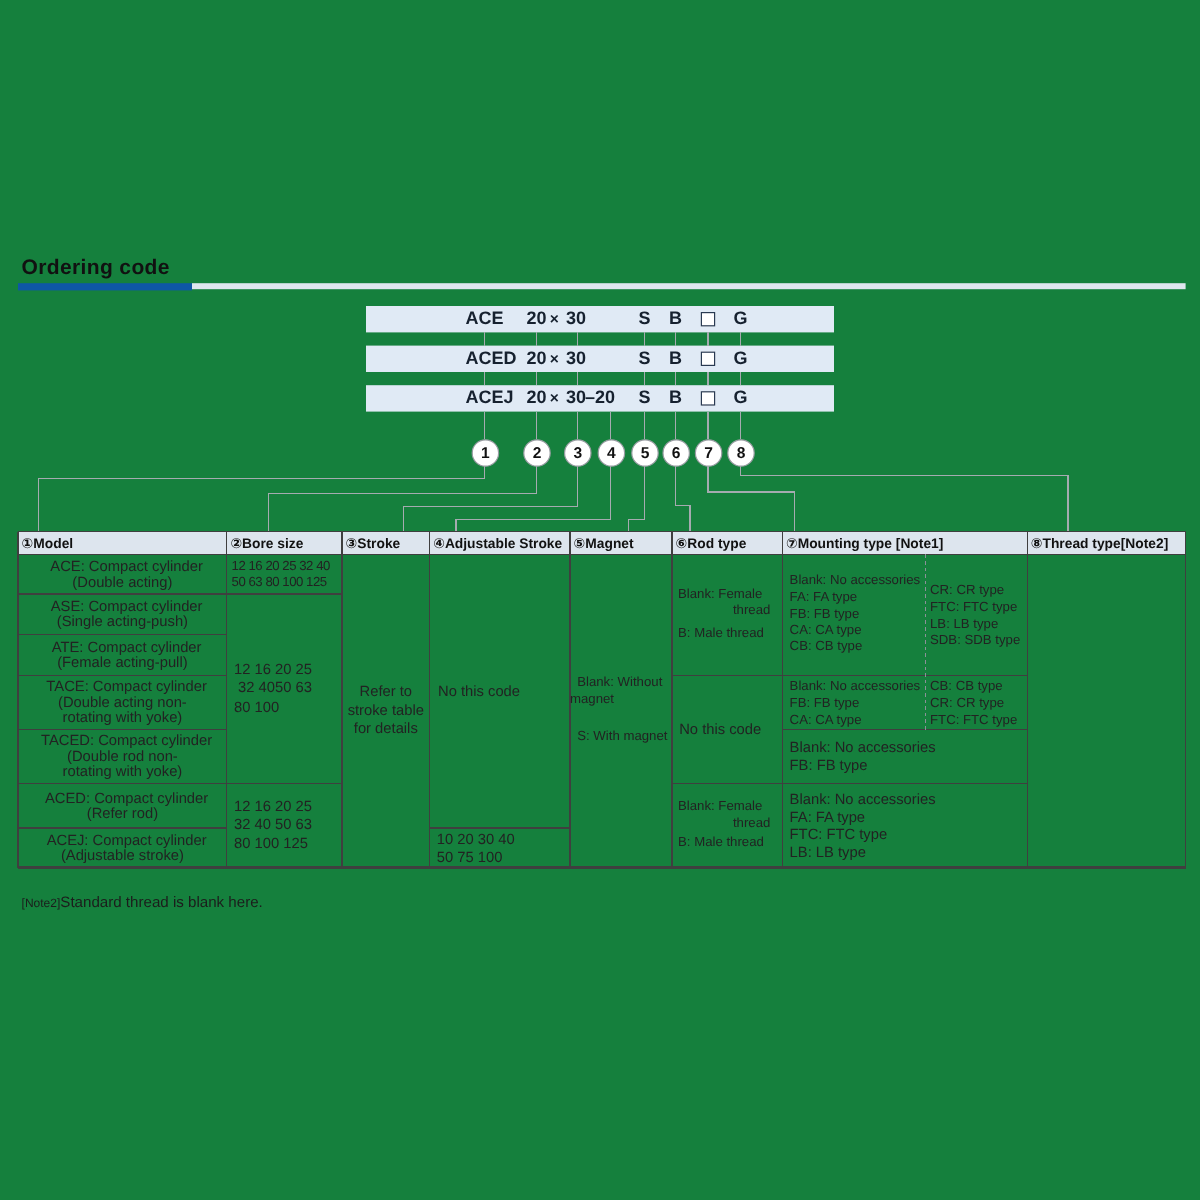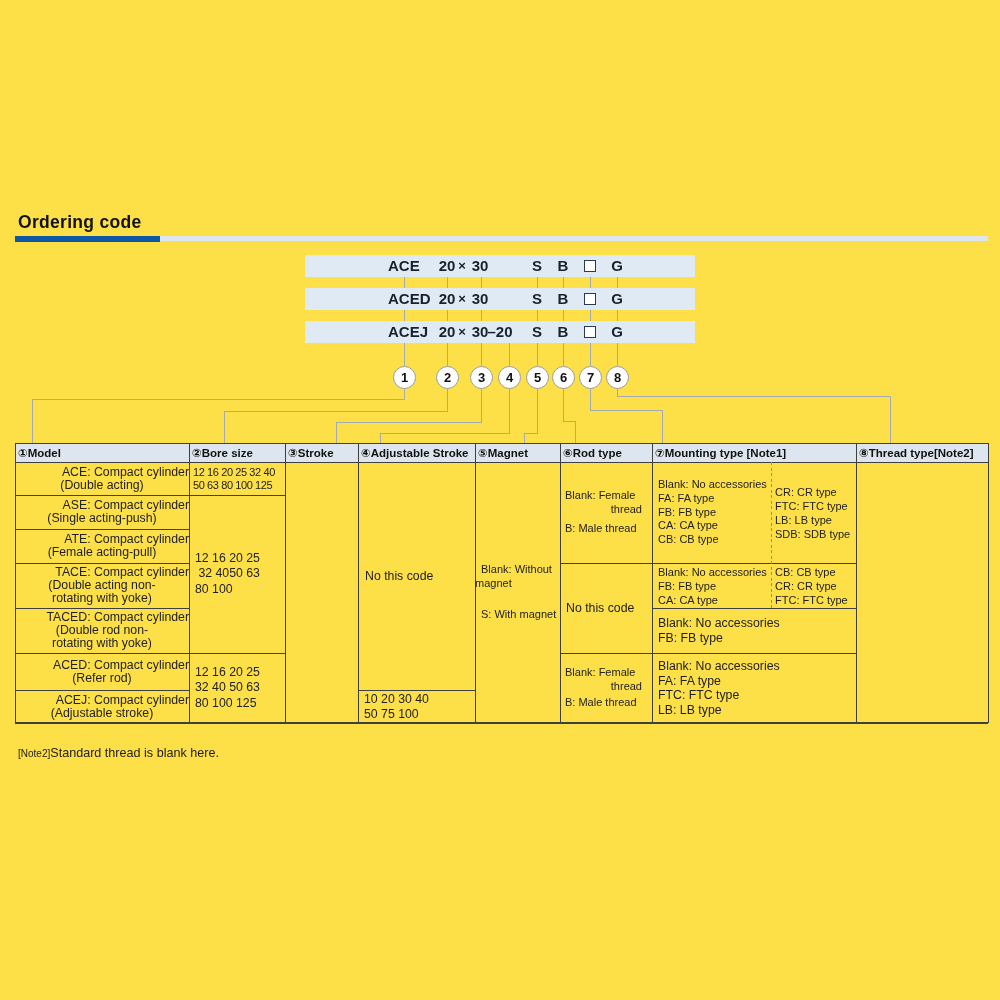--- a/index.html
+++ b/index.html
@@ -1,16 +1,16 @@
 <!DOCTYPE html>
 <html><head>
 <meta charset="utf-8">
 <style>
   html,body{margin:0;padding:0;background:#fff;}
-  #canvas{position:relative;width:1000px;height:1000px;background:#fde047;overflow:hidden;
+  #canvas{position:relative;width:1000px;height:1000px;background:#15803d;overflow:hidden;
           font-family:"Liberation Sans","DejaVu Sans",sans-serif;}
   
   .bg{position:absolute;z-index:1;}
   #wires{position:absolute;left:0;top:0;z-index:2;pointer-events:none;}
   .txt,.cell,.hdr,.crow,.circle,.note{position:absolute;z-index:3;}
 
   
   #title{left:18px;top:212px;font-size:17.5px;font-weight:bold;color:#111;letter-spacing:.3px;}
   #bar-dark{left:15px;top:236px;width:145px;height:6px;background:#0e57a5;}
   #bar-light{left:160px;top:236px;width:828px;height:5px;background:#dfe6ef;}
@@ -27,21 +27,21 @@
   .circle{width:21px;height:21px;border:1.5px solid #979ca1;border-radius:50%;background:#fff;
           text-align:center;line-height:21px;font-size:13px;font-weight:bold;color:#111;}
 
   
   #header-bg{left:15px;top:443px;width:973px;height:19px;background:#dde5ee;}
   .hdr{top:443px;height:19px;display:flex;align-items:center;padding-left:3px;box-sizing:border-box;
        font-weight:bold;font-size:11.5px;color:#111;white-space:nowrap;}
   .cell{display:flex;flex-direction:column;justify-content:center;box-sizing:border-box;
         color:#222;font-size:12.3px;line-height:12.8px;}
   .cell .ln{white-space:pre;}
-  .cell .fl{text-align:right;padding-left:7px;}
+  .cell .fl{text-align:center;padding-left:7px;}
   .cell .cl{text-align:center;}
   .bore1{font-size:11px;letter-spacing:-0.4px;line-height:13px;padding-left:4px;}
   .bore{line-height:15.5px;padding-left:6px;}
   .small{font-size:11px;line-height:13.8px;}
   .note{color:#1c1c1c;white-space:nowrap;}
   .note .lbl{font-size:10px;}
   .note .body{font-size:12.6px;}
 </style>
 </head>
 <body>
@@ -182,20 +182,25 @@
     <div class="ln">12 16 20 25</div>
     <div class="ln"> 32 4050 63</div>
     <div class="ln">80 100</div>
   </div>
   <div class="cell bore" style="left:189px;top:653px;width:96px;height:70px">
     <div class="ln">12 16 20 25</div>
     <div class="ln">32 40 50 63</div>
     <div class="ln">80 100 125</div>
   </div>
 
+  <div class="cell" style="left:285px;top:462px;width:73px;height:261px;line-height:15.5px;text-align:center">
+    <div class="ln">Refer to</div>
+    <div class="ln">stroke table</div>
+    <div class="ln">for details</div>
+  </div>
 
   <div class="cell" style="left:358px;top:462px;width:117px;height:228px;padding-left:7px">
     <div class="ln">No this code</div>
   </div>
   <div class="cell" style="left:358px;top:690px;width:117px;height:33px;padding-left:6px;line-height:15px">
     <div class="ln">10 20 30 40</div>
     <div class="ln">50 75 100</div>
   </div>
 
   <div class="cell small" style="left:475px;top:462px;width:85px;height:261px">

